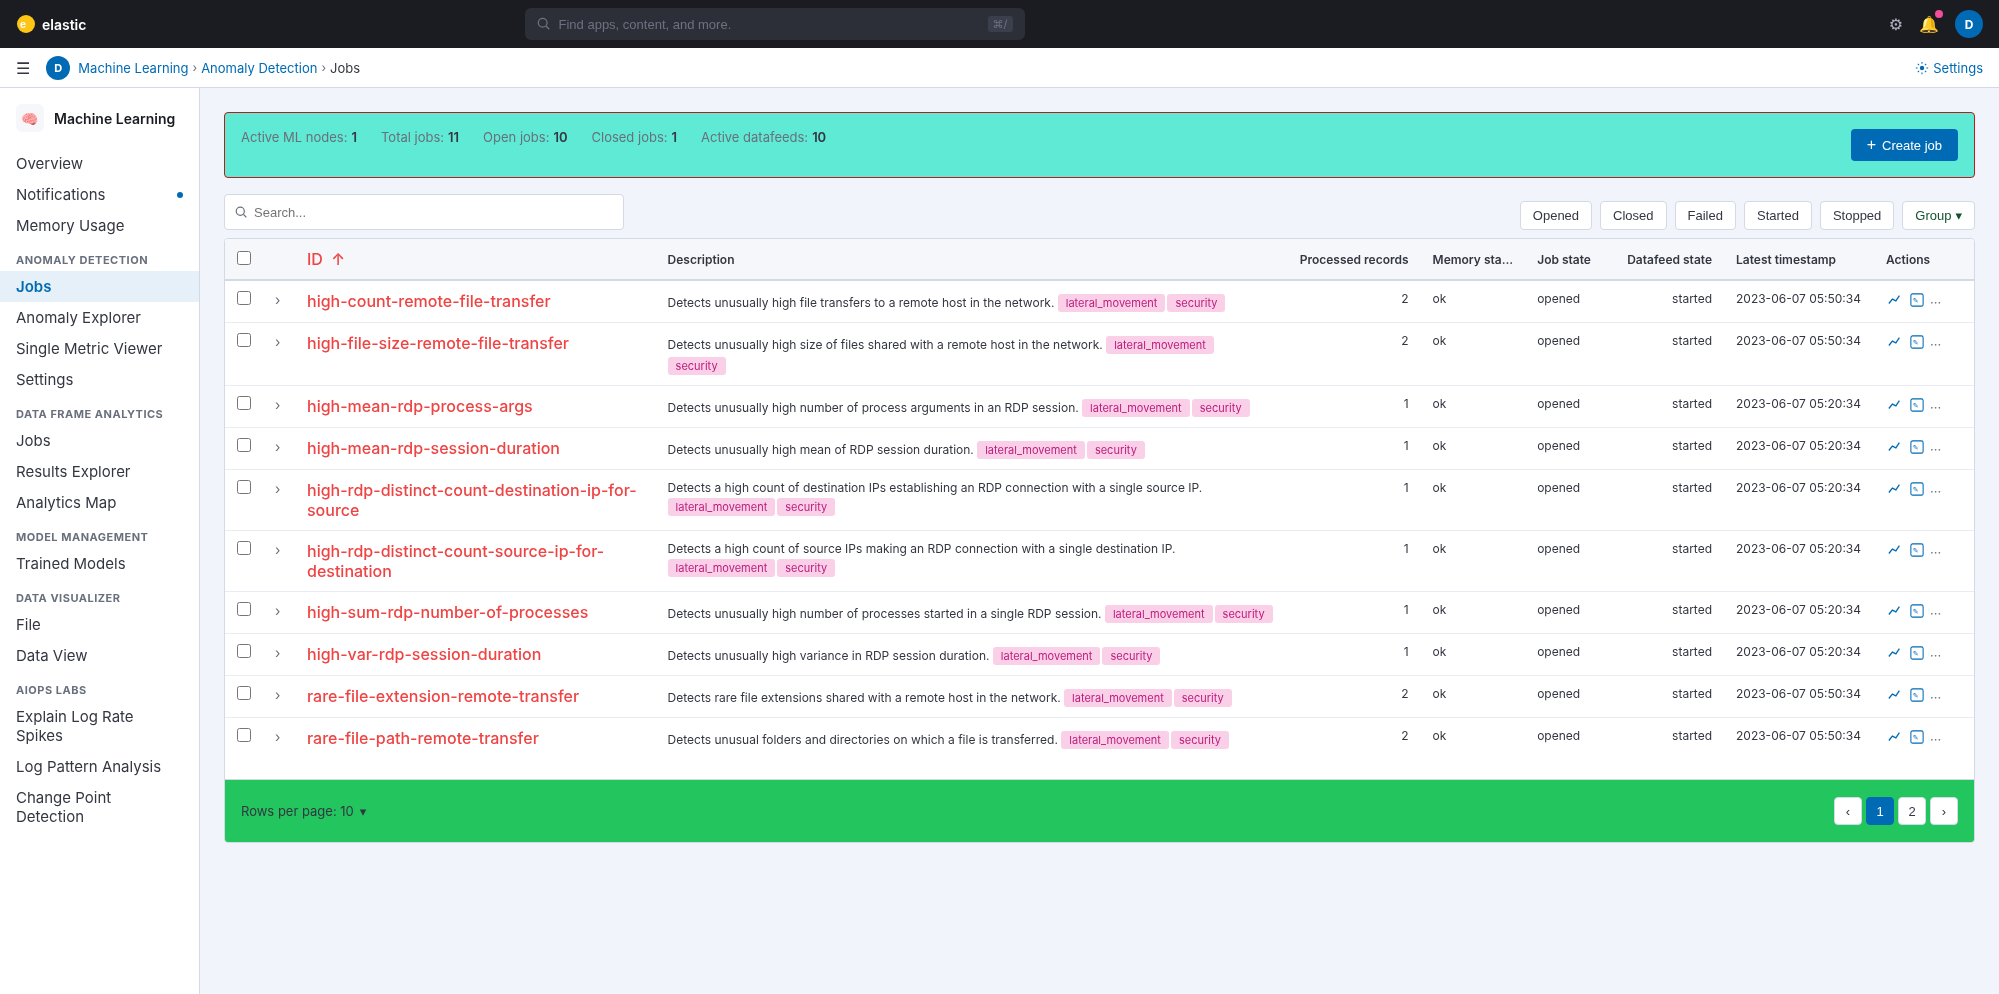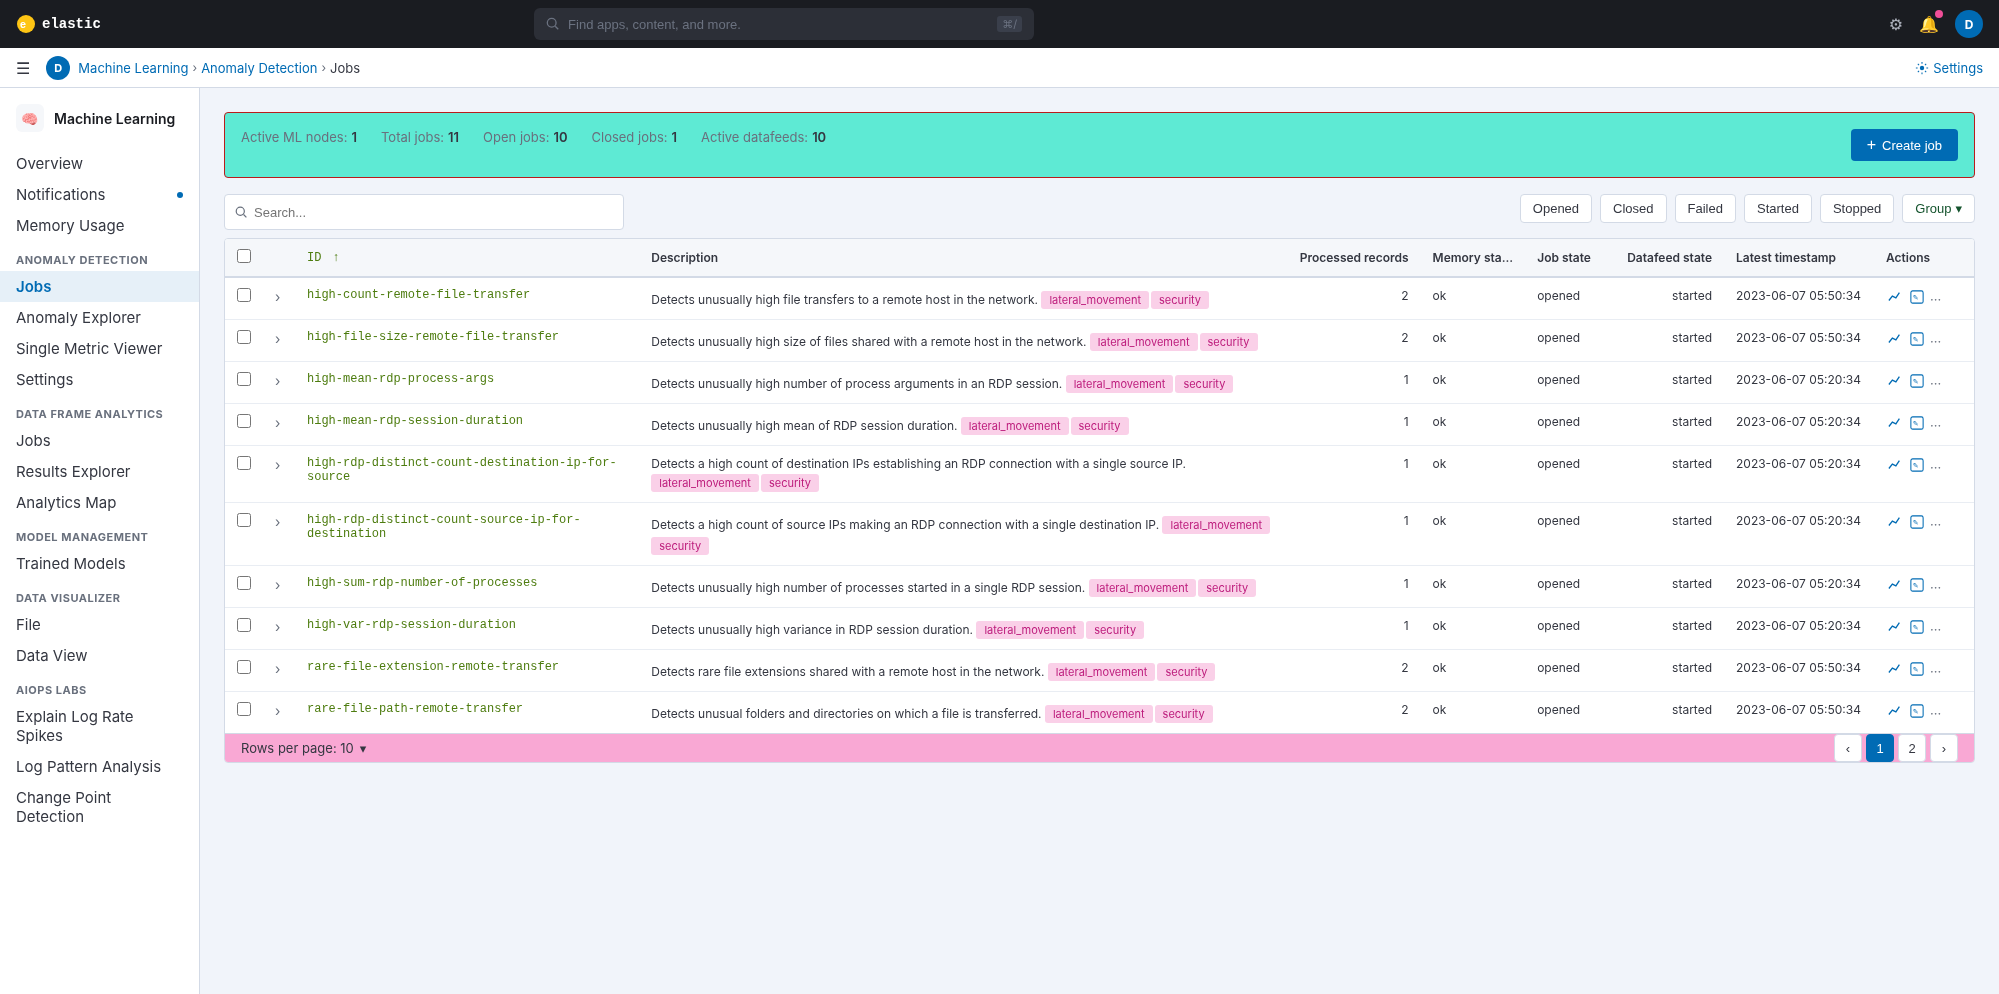--- a/index.html
+++ b/index.html
@@ -150,21 +150,21 @@
       font-size: 13px;
       color: #343741;
     }
     .stat-item { display: flex; gap: 4px; }
     .stat-label { color: #69707d; }
     .stat-value { font-weight: 600; }
 
     
     .table-toolbar {
       display: flex;
-      align-items: flex-start;
+      align-items: flex-end;
       margin-bottom: 8px;
       gap: 8px;
     }
     .search-input-container {
       background: #fff;
       border: 1px solid #d3dae6;
       border-radius: 4px;
       display: flex;
       align-items: center;
       padding: 0 10px;
@@ -211,21 +211,21 @@
       font-weight: 600;
       color: #343741;
       white-space: nowrap;
     }
     thead th.sortable { cursor: pointer; }
     tbody tr { border-bottom: 1px solid #e9edf3; }
     tbody tr:last-child { border-bottom: none; }
     tbody td { padding: 10px 12px; font-size: 13px; color: #343741; vertical-align: top; }
     .cb-col { width: 32px; }
     .expand-col { width: 32px; }
-    .id-col { min-width: 200px; font-size: 12px; color: #4d7c0f; font-weight: 500; font-family: Liberation Mono, monospace; }
+    .id-col { min-width: 200px; font-size: 16px; color: #ef4444; font-weight: 500; }
     .desc-col { min-width: 280px; font-size: 12px; color: #343741; }
     .tag {
       display: inline-block;
       padding: 2px 8px;
       border-radius: 3px;
       font-size: 11px;
       margin: 3px 2px 0 0;
     }
     .tag-pink { background: #fad0e8; color: #bd1c7c; }
     .records-col { width: 80px; text-align: right; font-size: 12px; }
@@ -238,44 +238,45 @@
     .action-icon { color: #006bb4; font-size: 14px; cursor: pointer; padding: 2px; }
     .action-more { color: #69707d; cursor: pointer; }
     .expand-btn { color: #69707d; cursor: pointer; font-size: 14px; }
     .checkbox { width: 14px; height: 14px; cursor: pointer; }
 
     
     .pagination {
       display: flex;
       align-items: center;
       justify-content: space-between;
-      padding: 0 16px;
+      padding: 17px 16px;
       border-top: 1px solid #d3dae6;
-      background: #f9a8d4;
+      background: #22c55e;
+      margin-top: 20px;
     }
     .rows-per-page { display: flex; align-items: center; gap: 6px; font-size: 13px; color: #343741; cursor: pointer; }
     .page-controls { display: flex; align-items: center; gap: 4px; }
     .page-btn {
       width: 28px; height: 28px; border-radius: 4px; border: 1px solid #d3dae6;
       background: #fff; font-size: 13px; cursor: pointer; display: flex; align-items: center; justify-content: center; color: #343741;
     }
     .page-btn.active { background: #006bb4; color: #fff; border-color: #006bb4; }
 
     .sort-icon { margin-left: 4px; }
   </style>
 </head>
 <body>
 
 <nav class="top-nav">
   <div class="elastic-logo">
     <svg width="20" height="20" viewBox="0 0 20 20" fill="none">
       <ellipse cx="10" cy="10" rx="9" ry="9" fill="#FEC514"></ellipse>
       <text x="4" y="14" font-size="10" fill="#fff" font-weight="bold">e</text>
     </svg>
-    <span style="color:#fff;font-size:14px;font-weight:600;font-family:Liberation Mono, monospace;">elastic</span>
+    <span style="color:#fff;font-size:14px;font-weight:600;">elastic</span>
   </div>
   <div class="search-bar">
     <svg width="14" height="14" fill="#6b7280" viewBox="0 0 16 16">
         <circle cx="6.5" cy="6.5" r="5" stroke="#6b7280" stroke-width="1.5" fill="none"></circle>
         <line x1="10.5" y1="10.5" x2="14" y2="14" stroke="#6b7280" stroke-width="1.5"></line>
       </svg>
     <input placeholder="Find apps, content, and more." style="">
     <span class="kbd-hint">⌘/</span>
   </div>
   <div class="top-nav-right">

